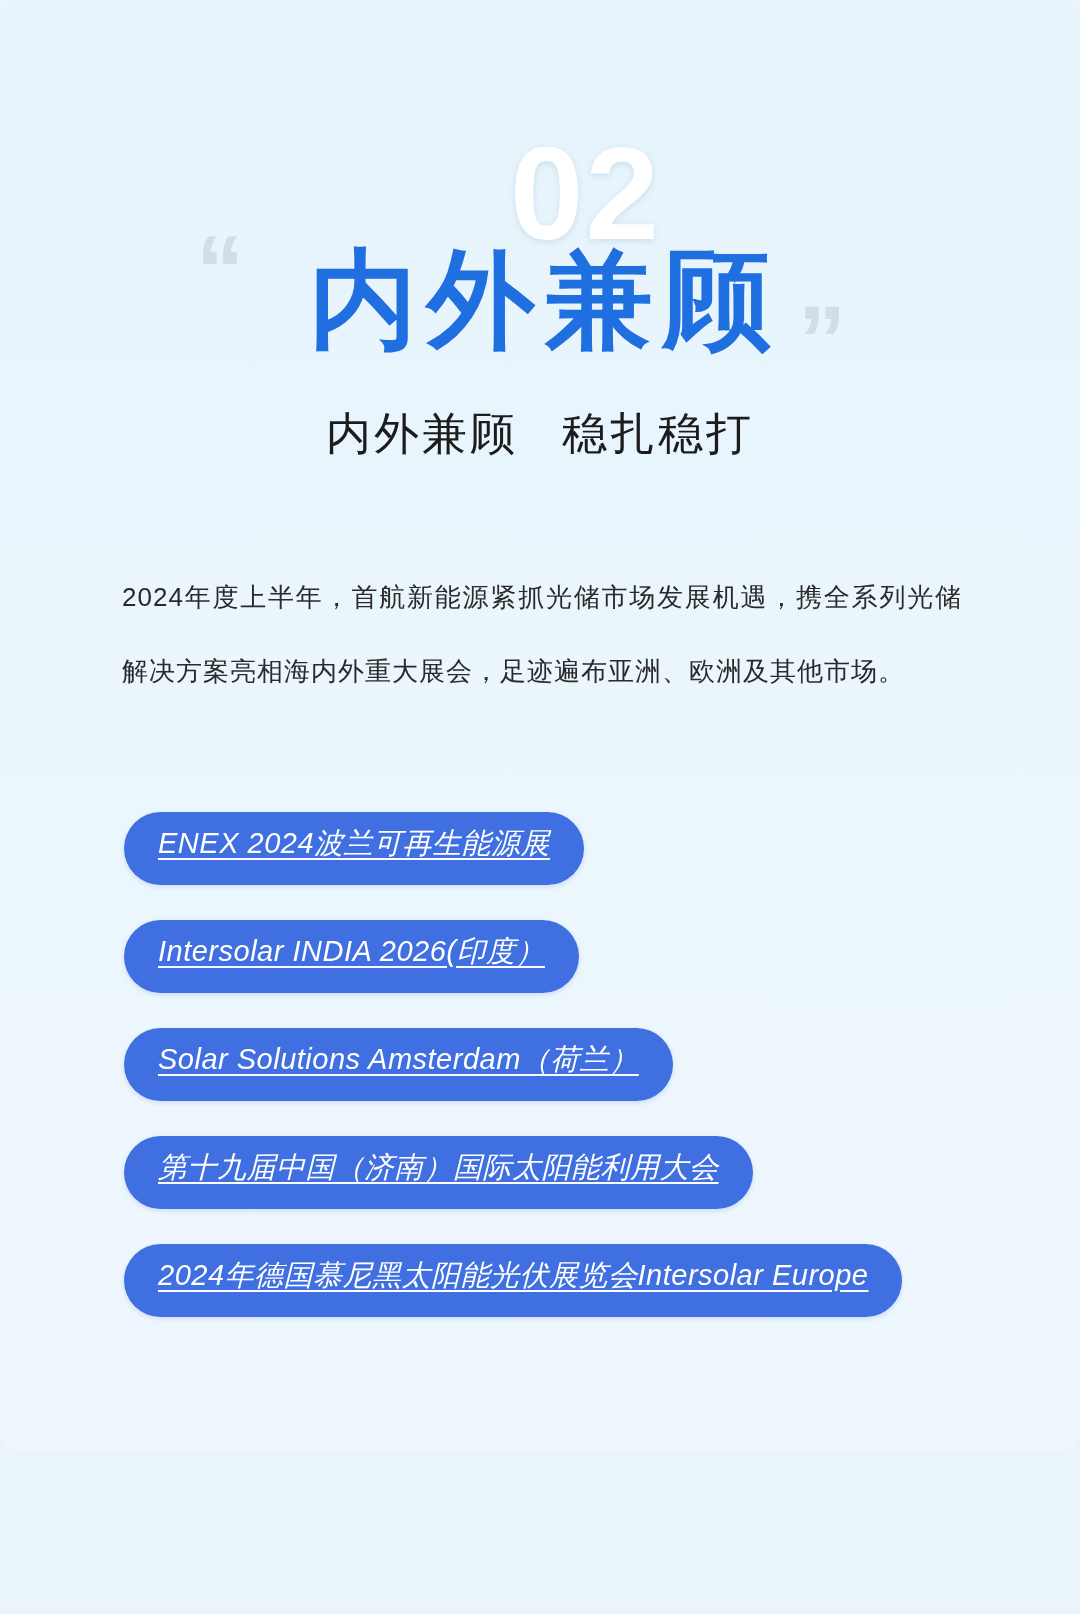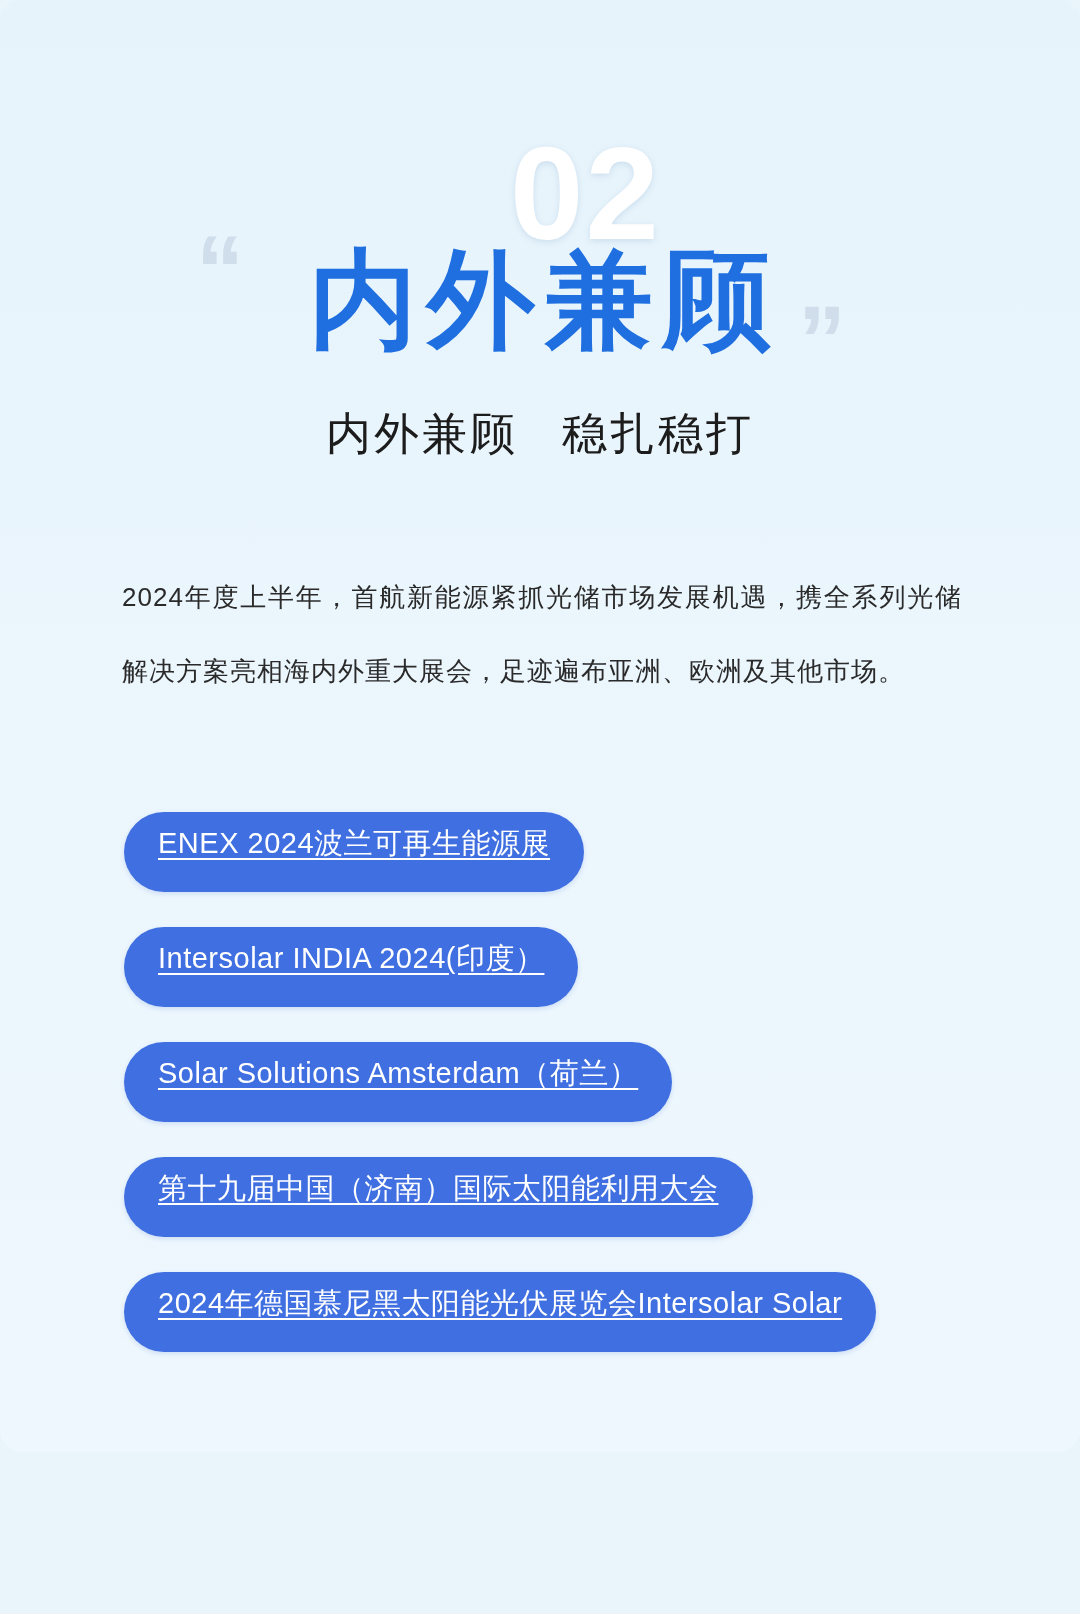--- a/index.html
+++ b/index.html
@@ -98,26 +98,27 @@
     left: 124px;
     width: 900px;
   }
   .pill {
     display: inline-block;
     background: #3f6fe0;
     color: #ffffff;
     border-radius: 40px;
     height: 62px;
     line-height: 62px;
-    padding: 0 34px 18px 34px;
+    padding: 0 34px 11px 34px;
     margin-bottom: 35px;
     font-size: 29px;
     letter-spacing: 0.5px;
     white-space: nowrap;
     box-shadow: 0 2px 5px rgba(60,110,210,0.18);
+    font-style: italic;
   }
   .pill-row {
     display: block;
   }
   .pill span.u {
     text-decoration: underline;
     text-underline-offset: 5px;
   }
   .footer-note {
     position: absolute;
@@ -149,20 +150,20 @@
   <div class="main-title">内外兼顾</div>
 
   <div class="sub-title">
     <span>内外兼顾</span><span class="gap"></span><span>稳扎稳打</span>
   </div>
 
   <div class="paragraph">2024年度上半年，首航新能源紧抓光储市场发展机遇，携全系列光储解决方案亮相海内外重大展会，足迹遍布亚洲、欧洲及其他市场。</div>
 
   <div class="pill-list">
     <div class="pill-row"><span class="pill"><span class="u">ENEX 2024波兰可再生能源展</span></span></div>
-    <div class="pill-row"><span class="pill"><span class="u">Intersolar INDIA 2024(印度）</span></span></div>
+    <div class="pill-row"><span class="pill"><span class="u">Intersolar INDIA 2026(印度）</span></span></div>
     <div class="pill-row"><span class="pill"><span class="u">Solar Solutions Amsterdam（荷兰）</span></span></div>
     <div class="pill-row"><span class="pill"><span class="u">第十九届中国（济南）国际太阳能利用大会</span></span></div>
-    <div class="pill-row"><span class="pill"><span class="u">2024年德国慕尼黑太阳能光伏展览会Intersolar Solar</span></span></div>
+    <div class="pill-row"><span class="pill"><span class="u">2024年德国慕尼黑太阳能光伏展览会Intersolar Europe</span></span></div>
   </div>
 
 
 </div>
 
 </body></html>

